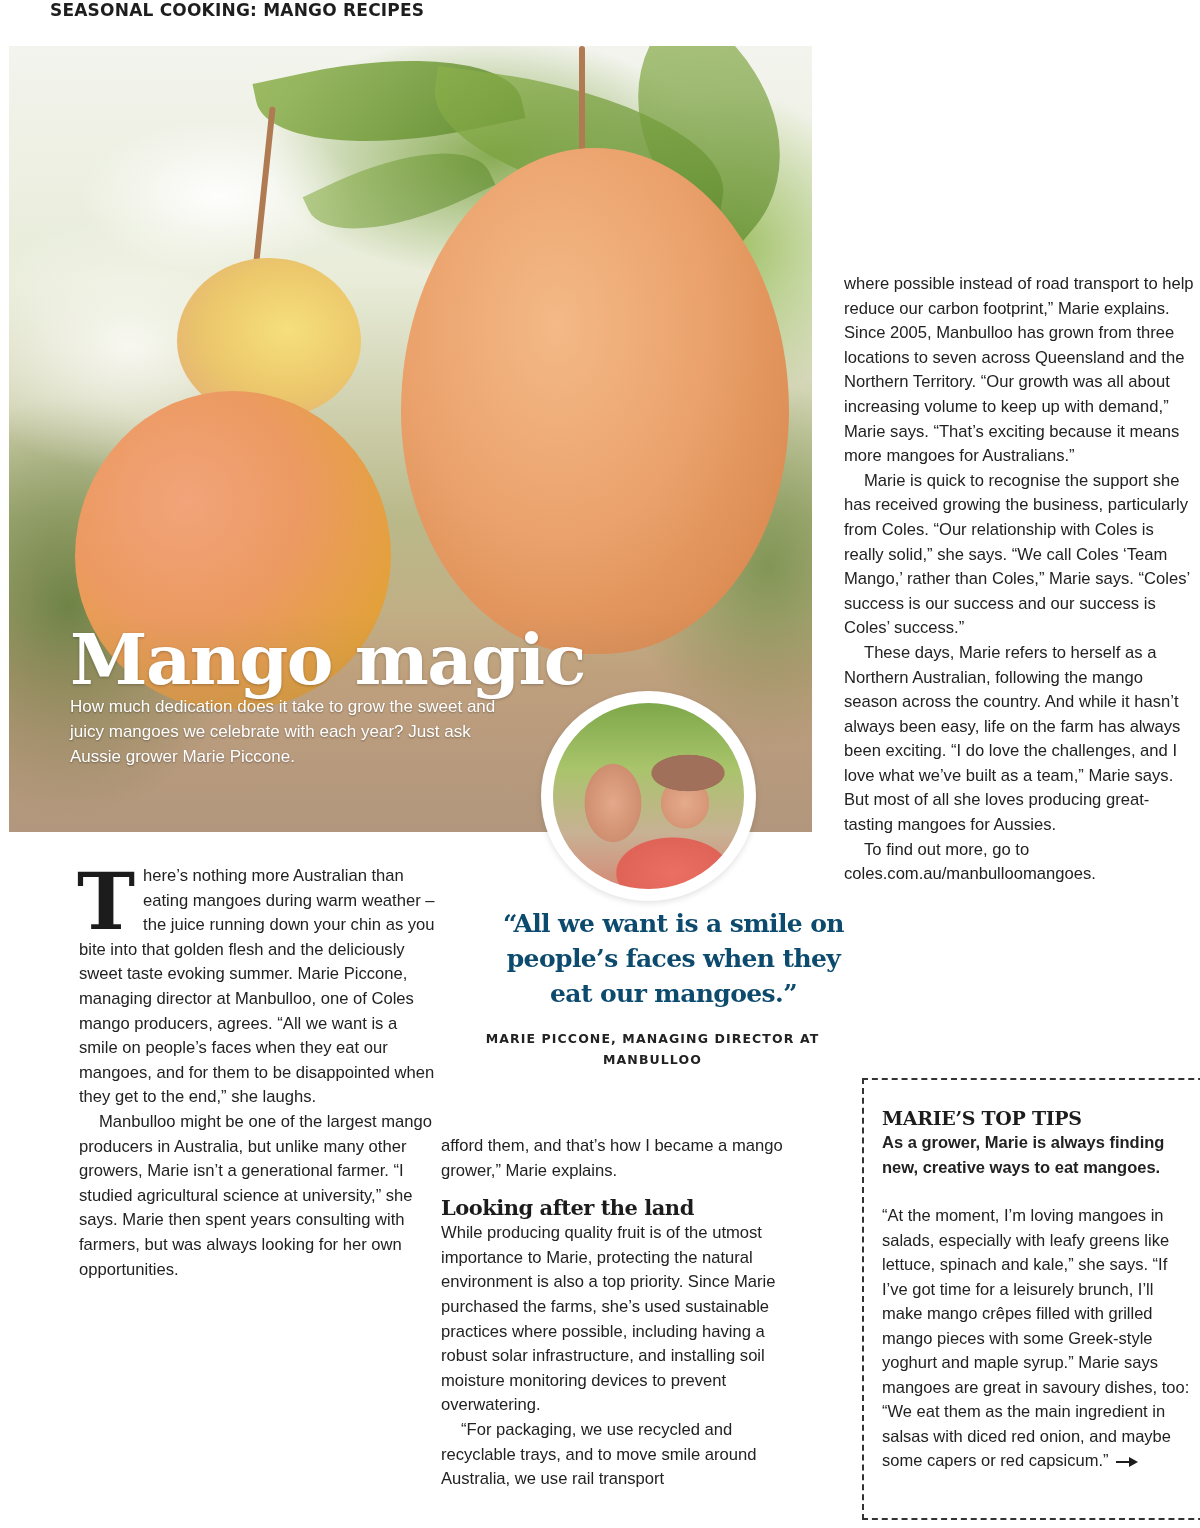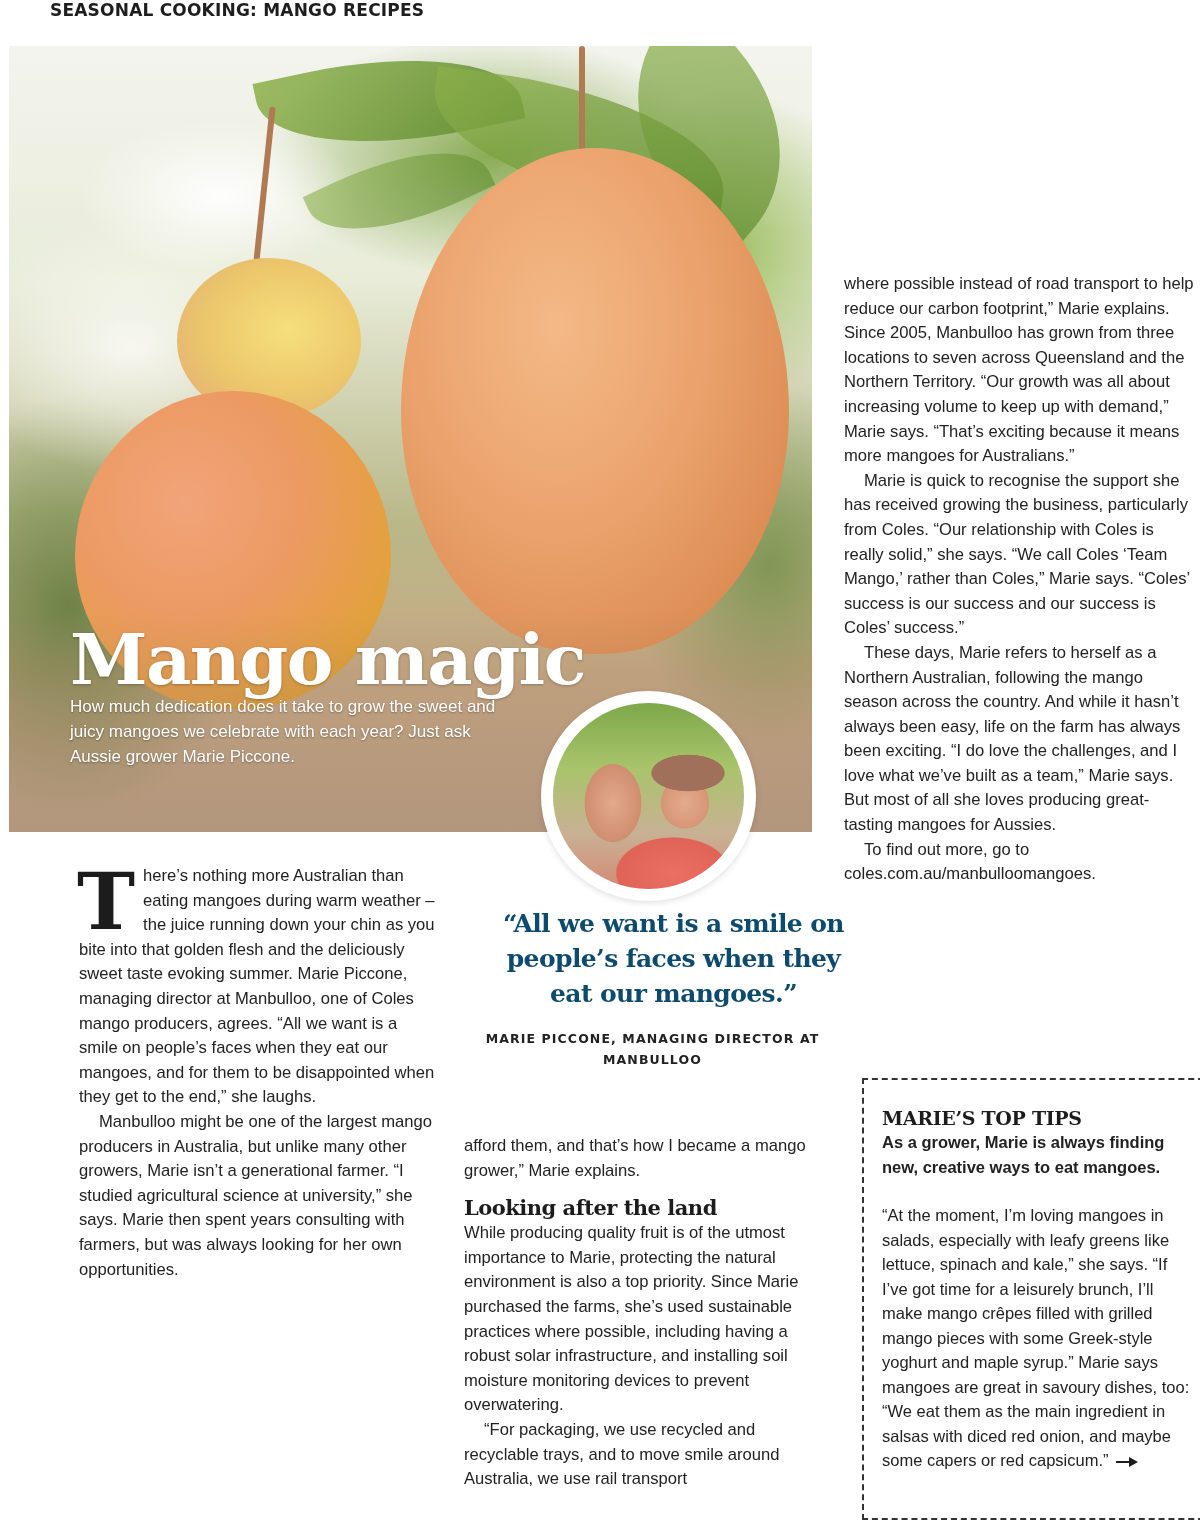--- a/index.html
+++ b/index.html
@@ -76,21 +76,21 @@
   }
 
   
   .col {
     position: absolute; font-family: "Liberation Sans", sans-serif;
     font-size: 16.6px; line-height: 24.6px; color: #222222;
   }
   .col p { margin: 0; }
   .col .indent { text-indent: 20px; }
   .col1 { left: 79px; top: 864px; width: 360px; }
-  .col2 { left: 464px; top: 1134px; width: 356px; }
+  .col2 { left: 441px; top: 1134px; width: 356px; }
   .col3 { left: 844px; top: 272px; width: 350px; }
 
   .dropcap {
     float: left; font-family: "DejaVu Serif", serif; font-weight: bold;
     font-size: 78px; line-height: 64px; height: 66px; margin: 6px 8px 0 -2px; color: #1c1c1c;
   }
 
   .subhead {
     font-family: "DejaVu Serif", serif; font-weight: bold;
     font-size: 21px; letter-spacing: -0.5px; line-height: 26px; color: #1c1c1c;

